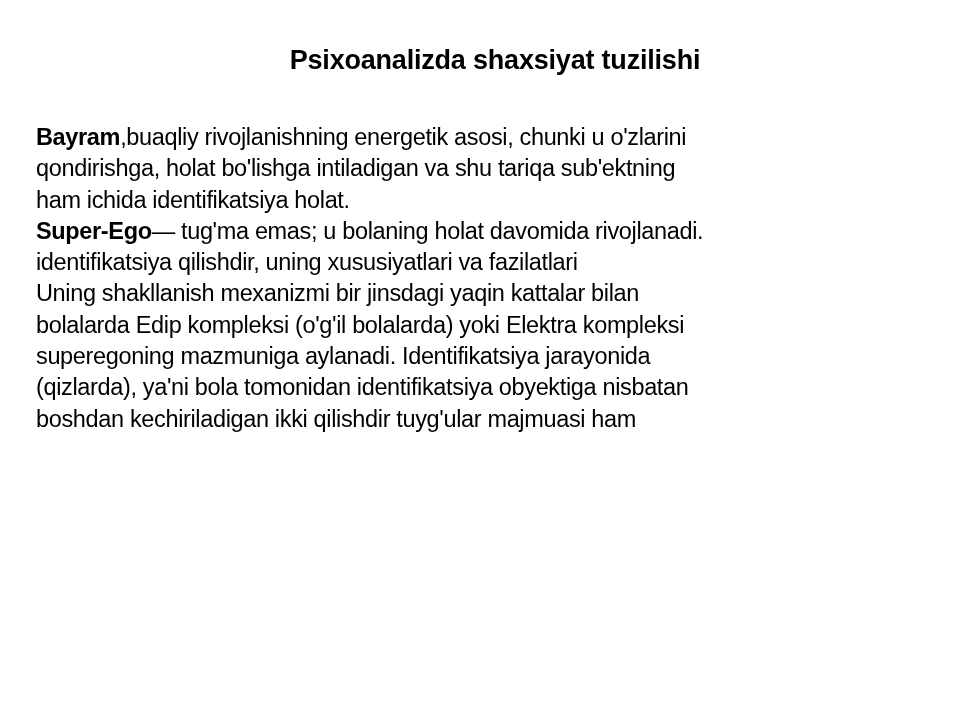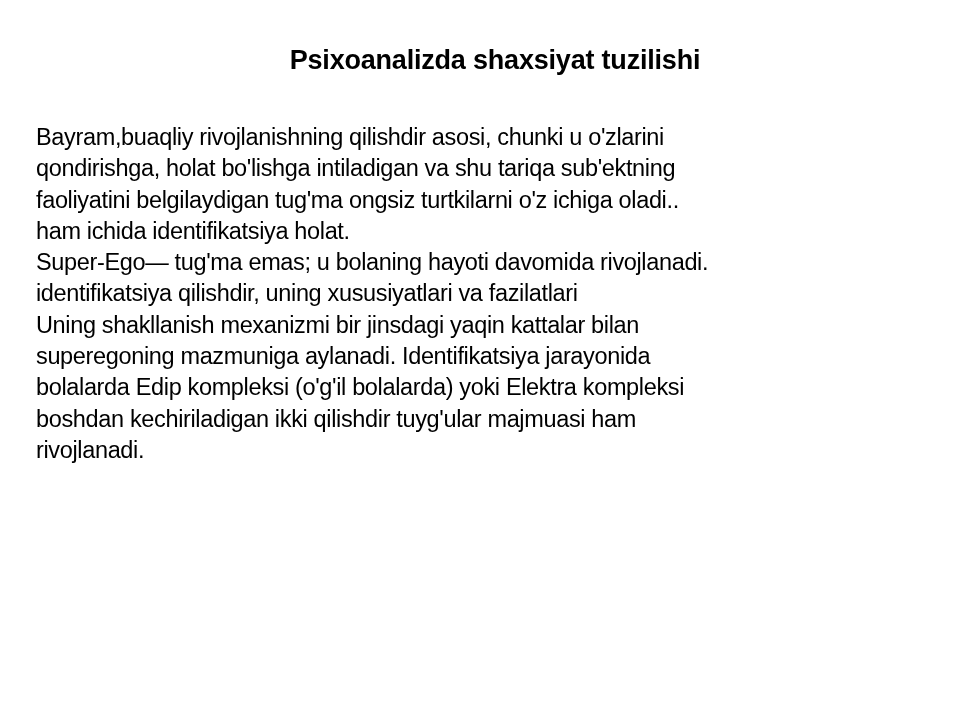--- a/index.html
+++ b/index.html
@@ -39,44 +39,43 @@
       width: 900px;
       font-size: 23.5px;
       line-height: 31.3px;
       letter-spacing: -0.35px;
     }
     .line {
       display: block;
       white-space: nowrap;
     }
     .term {
-      font-weight: normal;
+      font-weight: bold;
     }
   </style>
 </head>
 <body>
 
 <div class="slide">
   <div class="title">Psixoanalizda shaxsiyat tuzilishi</div>
 
   <div class="body">
 
     <div>
-      <span class="line"><span class="term">Bayram</span><span>,buaqliy rivojlanishning qilishdir asosi, chunki u o'zlarini</span></span>
+      <span class="line"><span class="term">Bayram</span><span>,buaqliy rivojlanishning energetik asosi, chunki u o'zlarini</span></span>
       <span class="line">qondirishga, holat bo'lishga intiladigan va shu tariqa sub'ektning</span>
-      <span class="line">faoliyatini belgilaydigan tug'ma ongsiz turtkilarni o'z ichiga oladi..</span>
     </div>
 
     <div>
       <span class="line">ham ichida identifikatsiya holat.</span>
     </div>
 
     <div>
-      <span class="line"><span class="term">Super-Ego</span><span>— tug'ma emas; u bolaning hayoti davomida rivojlanadi.</span></span>
+      <span class="line"><span class="term">Super-Ego</span><span>— tug'ma emas; u bolaning holat davomida rivojlanadi.</span></span>
       <span class="line">identifikatsiya qilishdir, uning xususiyatlari va fazilatlari</span>
       <span class="line">Uning shakllanish mexanizmi bir jinsdagi yaqin kattalar bilan</span>
+      <span class="line">bolalarda Edip kompleksi (o'g'il bolalarda) yoki Elektra kompleksi</span>
       <span class="line">superegoning mazmuniga aylanadi. Identifikatsiya jarayonida</span>
-      <span class="line">bolalarda Edip kompleksi (o'g'il bolalarda) yoki Elektra kompleksi</span>
+      <span class="line">(qizlarda), ya'ni bola tomonidan identifikatsiya obyektiga nisbatan</span>
       <span class="line">boshdan kechiriladigan ikki qilishdir tuyg'ular majmuasi ham</span>
-      <span class="line">rivojlanadi.</span>
     </div>
   </div>
 </div>
 
 </body></html>

